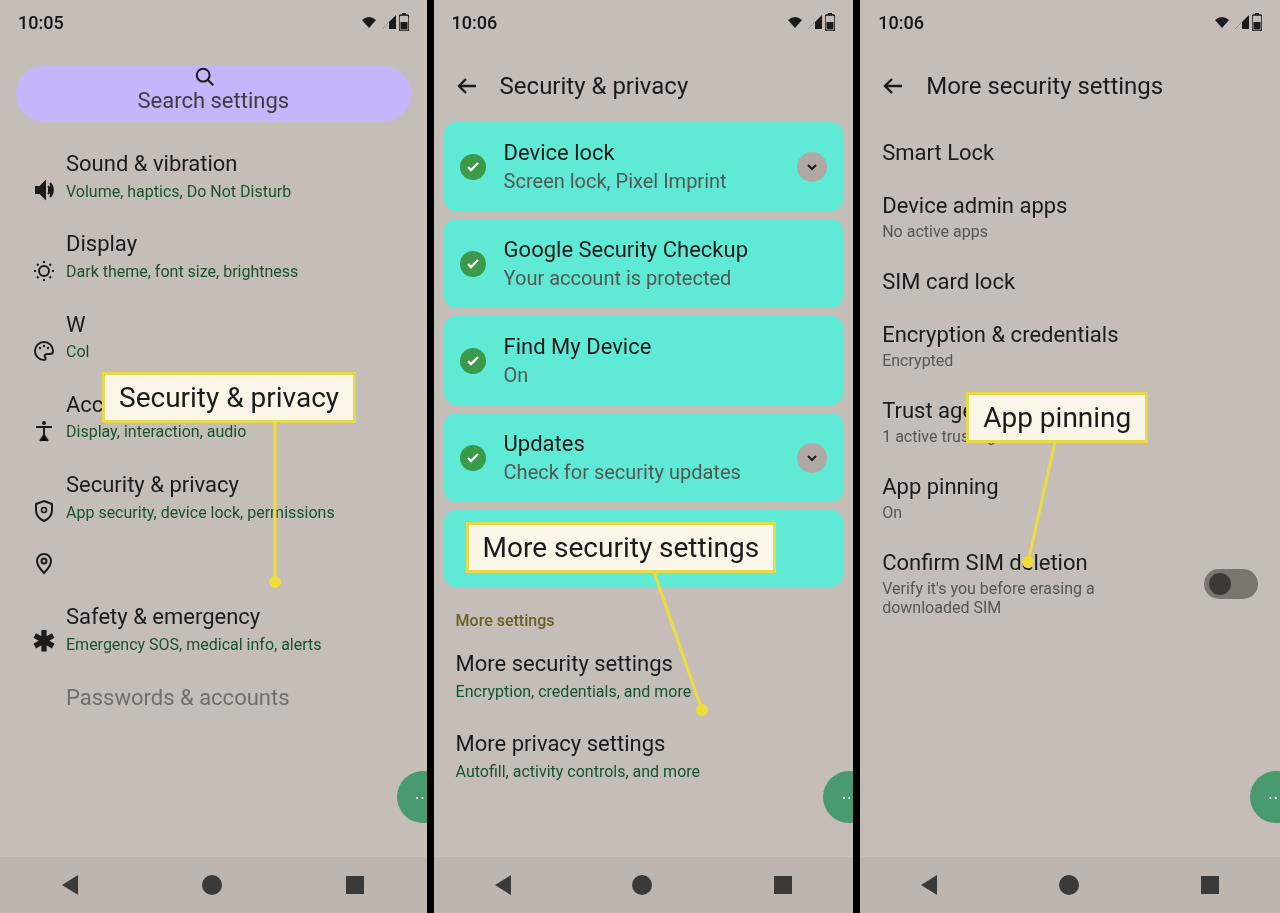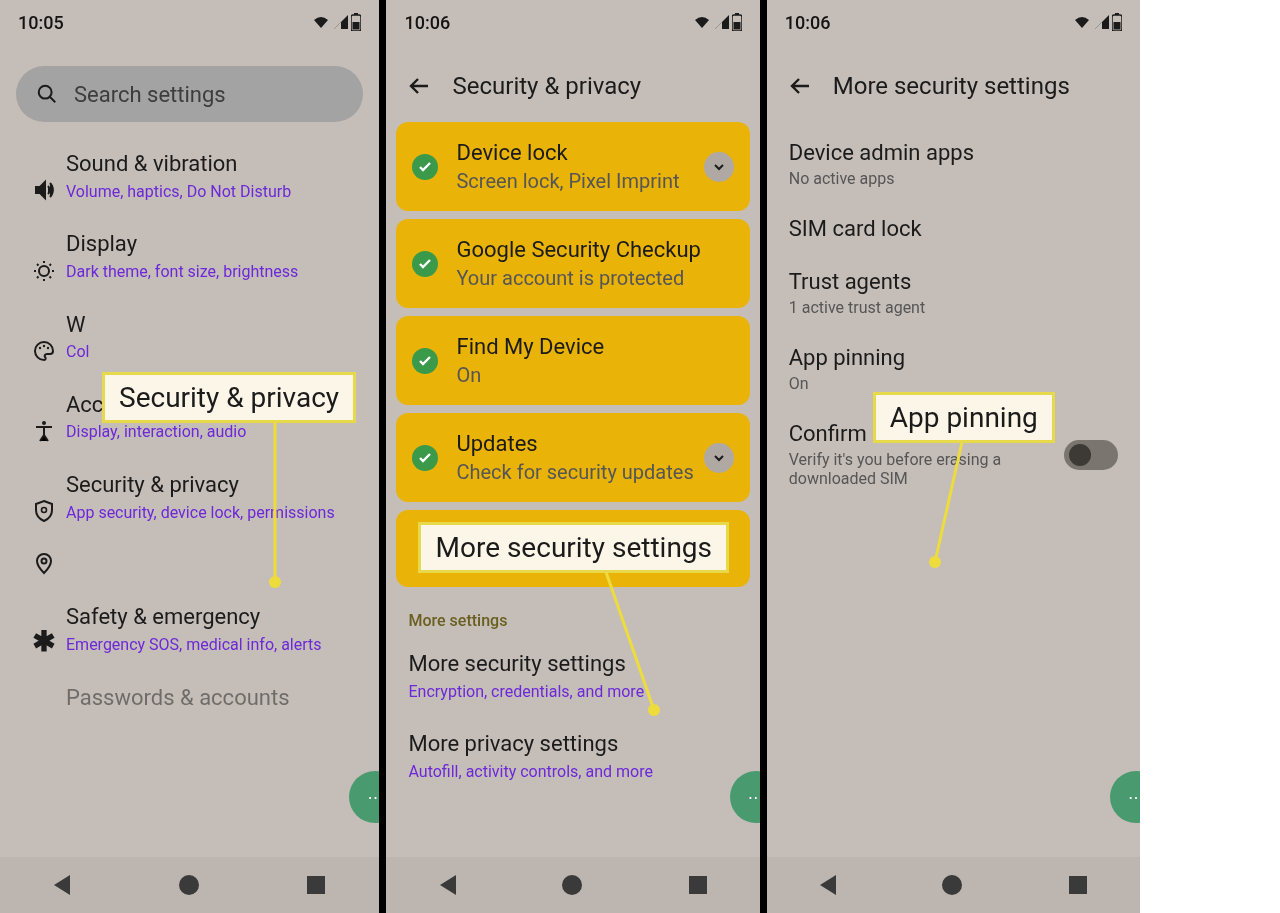--- a/index.html
+++ b/index.html
@@ -1,43 +1,43 @@
 <!DOCTYPE html>
 <html><head>
 <meta charset="utf-8">
 <style>
   * { box-sizing: border-box; margin: 0; padding: 0; }
   html, body { width: 1280px; height: 913px; font-family: Roboto, "Segoe UI", Arial, sans-serif; background:#fff; overflow:hidden; }
-  .wrap { display:flex; width:1140px; height:913px; background:#fff; }
+  .wrap { display:flex; width:1280px; height:913px; background:#fff; }
   .panel { position:relative; width:426.6px; height:913px; background:#c5beb8; overflow:hidden; }
   .panel + .panel { border-left: 7px solid #000; }
 
   
   .status { display:flex; justify-content:space-between; align-items:center; height:44px; padding:0 18px; color:#141414; font-size:18px; font-weight:500; }
   .status .icons { display:flex; align-items:center; gap:2px; }
   .status svg { display:block; }
 
   
-  .search { margin:22px 16px 14px 16px; height:56px; border-radius:28px; background:#a3a3a3; display:flex; align-items:center; padding:0 20px; color:#3d3d3d; font-size:22px; }
+  .search { margin:22px 16px 14px 16px; height:56px; border-radius:28px; background:#c4b5fd; display:flex; align-items:center; padding:0 20px; color:#3d3d3d; font-size:22px;flex-direction:column; }
   .search svg { margin-right:16px; flex:none; }
 
   
   .appbar { display:flex; align-items:center; height:56px; padding:0 16px; color:#1b1b1b; margin-top:14px; }
   .appbar .back { width:36px; height:36px; display:flex; align-items:center; justify-content:center; cursor:pointer; margin-right:14px; }
   .appbar .title { font-size:24px; font-weight:400; }
 
   
   .row { display:flex; align-items:flex-end; padding:14px 18px 14px 22px; color:#1b1b1b; cursor:pointer; }
   .row .ico { width:44px; display:flex; align-items:center; justify-content:center; flex:none; }
   .row .txt { flex:1; min-width:0; }
   .row .ttl { font-size:22px; line-height:1.25; color:#1b1b1b; }
-  .row .sub { font-size:16px; line-height:1.3; color:#6d28d9; margin-top:4px; }
+  .row .sub { font-size:16px; line-height:1.3; color:#14532d; margin-top:4px; }
 
   .cards { padding:0 10px; }
-  .card { background:#eab308; border-radius:12px; margin:8px 0; padding:0; }
+  .card { background:#5eead4; border-radius:12px; margin:8px 0; padding:0; }
   .crow { display:flex; align-items:center; padding:18px 16px; cursor:pointer; position:relative; }
   .crow .check { width:26px; height:26px; border-radius:50%; background:#3a9a4a; display:flex; align-items:center; justify-content:center; margin-right:18px; flex:none; }
   .crow .check svg { display:block; }
   .crow .ctxt { flex:1; }
   .crow .cttl { font-size:22px; color:#1b1b1b; }
   .crow .csub { font-size:20px; color:#565656; margin-top:4px; }
   .crow .chev { width:30px; height:30px; border-radius:50%; background:#b0a9a3; display:flex; align-items:center; justify-content:center; flex:none; }
 
   .section-header { padding:16px 22px 6px 22px; font-size:16px; color:#6a5f20; font-weight:500; }
 
@@ -357,27 +357,38 @@
           <svg width="24" height="24" viewBox="0 0 24 24">
             <path stroke="#1b1b1b" stroke-width="2.4" fill="none" d="M20 12H4M10 5l-7 7 7 7"></path>
           </svg>
         </div>
     <div class="title">More security settings</div>
   </div>
 
   <div style="margin-top:12px">
     <div class="row3">
           <div class="txt3">
+            <div class="ttl3">Smart Lock</div>
+          </div>
+        </div>
+    <div class="row3">
+          <div class="txt3">
             <div class="ttl3">Device admin apps</div>
             <div class="sub3">No active apps</div>
           </div>
         </div>
     <div class="row3">
           <div class="txt3">
             <div class="ttl3">SIM card lock</div>
+          </div>
+        </div>
+    <div class="row3">
+          <div class="txt3">
+            <div class="ttl3">Encryption &amp; credentials</div>
+            <div class="sub3">Encrypted</div>
           </div>
         </div>
     <div class="row3">
           <div class="txt3">
             <div class="ttl3">Trust agents</div>
             <div class="sub3">1 active trust agent</div>
           </div>
         </div>
     <div class="row3">
           <div class="txt3">

